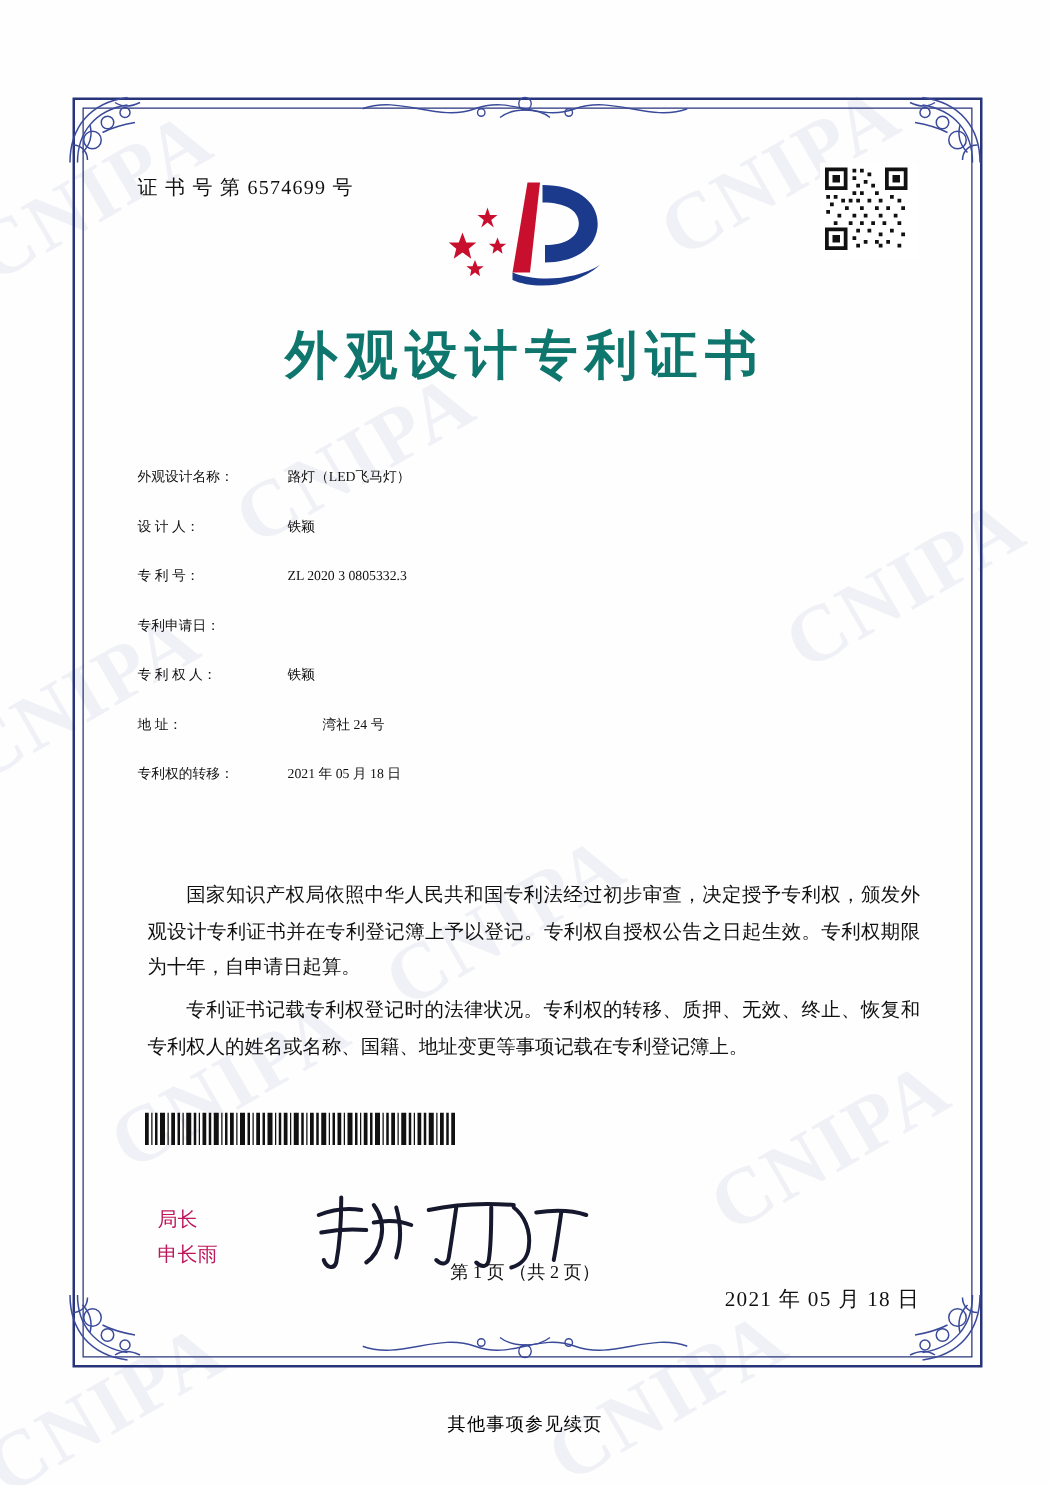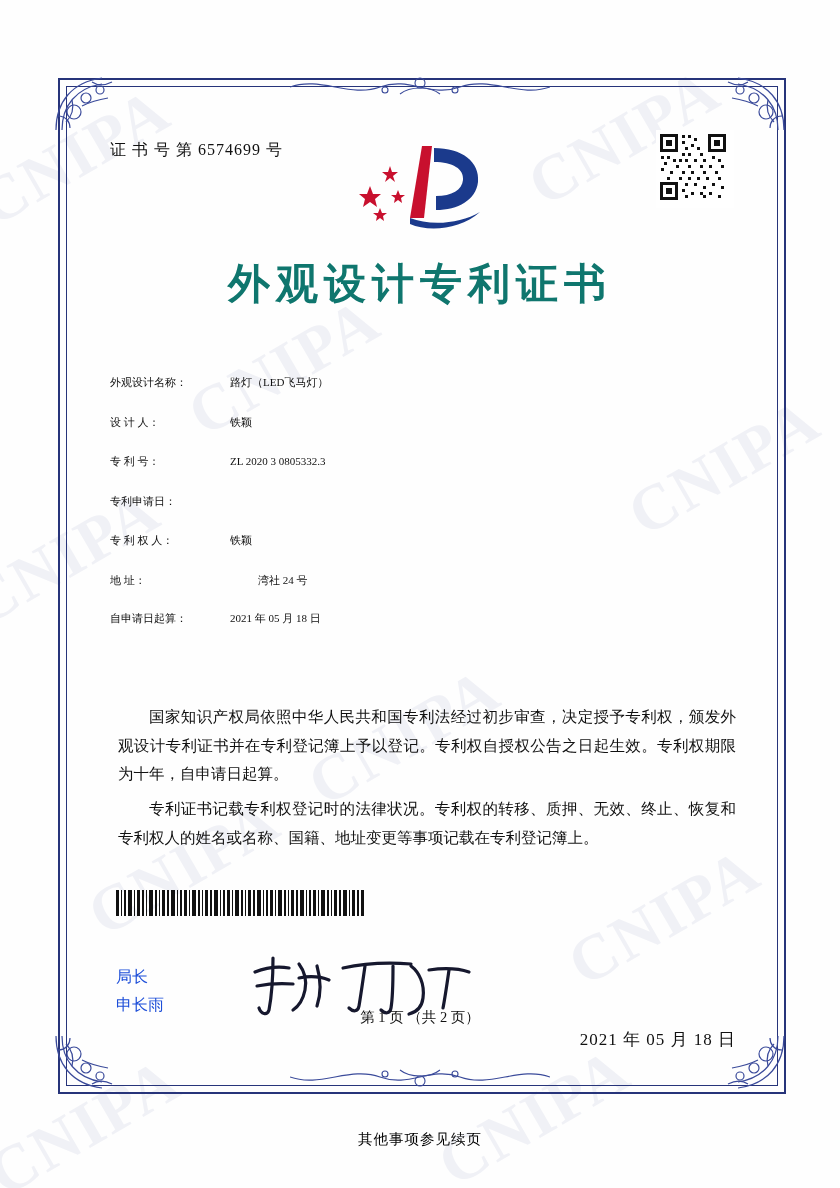--- a/index.html
+++ b/index.html
@@ -181,24 +181,24 @@
     position: absolute;
     left: 58px;
     top: 812px;
     width: 250px;
     height: 26px;
   }
   .barcode svg { display: block; }
 
   .sign-block {
     position: absolute;
-    left: 58px;
+    left: 68px;
     top: 885px;
     font-size: 16px;
-    color: #1d4ed8;
+    color: #be185d;
     line-height: 1.75;
   }
 
   .signature {
     position: absolute;
     left: 185px;
     top: 872px;
     width: 240px;
     height: 70px;
     color: #1a1a3a;
@@ -445,21 +445,21 @@
 
       <div class="frow">
         <div class="flabel">地        址：</div>
         <div class="fvalue">
           <span class="l2">湾社 24 号</span>
         </div>
       </div>
 
       <div class="row-inline">
         <div class="seg1">
-          <div class="lbl pad">自申请日起算：</div>
+          <div class="lbl pad">专利权的转移：</div>
           <div>2021 年 05 月 18 日</div>
         </div>
       </div>
 
     </div>
 
     <div class="paras">
       <p>国家知识产权局依照中华人民共和国专利法经过初步审查，决定授予专利权，颁发外观设计专利证书并在专利登记簿上予以登记。专利权自授权公告之日起生效。专利权期限为十年，自申请日起算。</p>
       <p>专利证书记载专利权登记时的法律状况。专利权的转移、质押、无效、终止、恢复和专利权人的姓名或名称、国籍、地址变更等事项记载在专利登记簿上。</p>
     </div>

